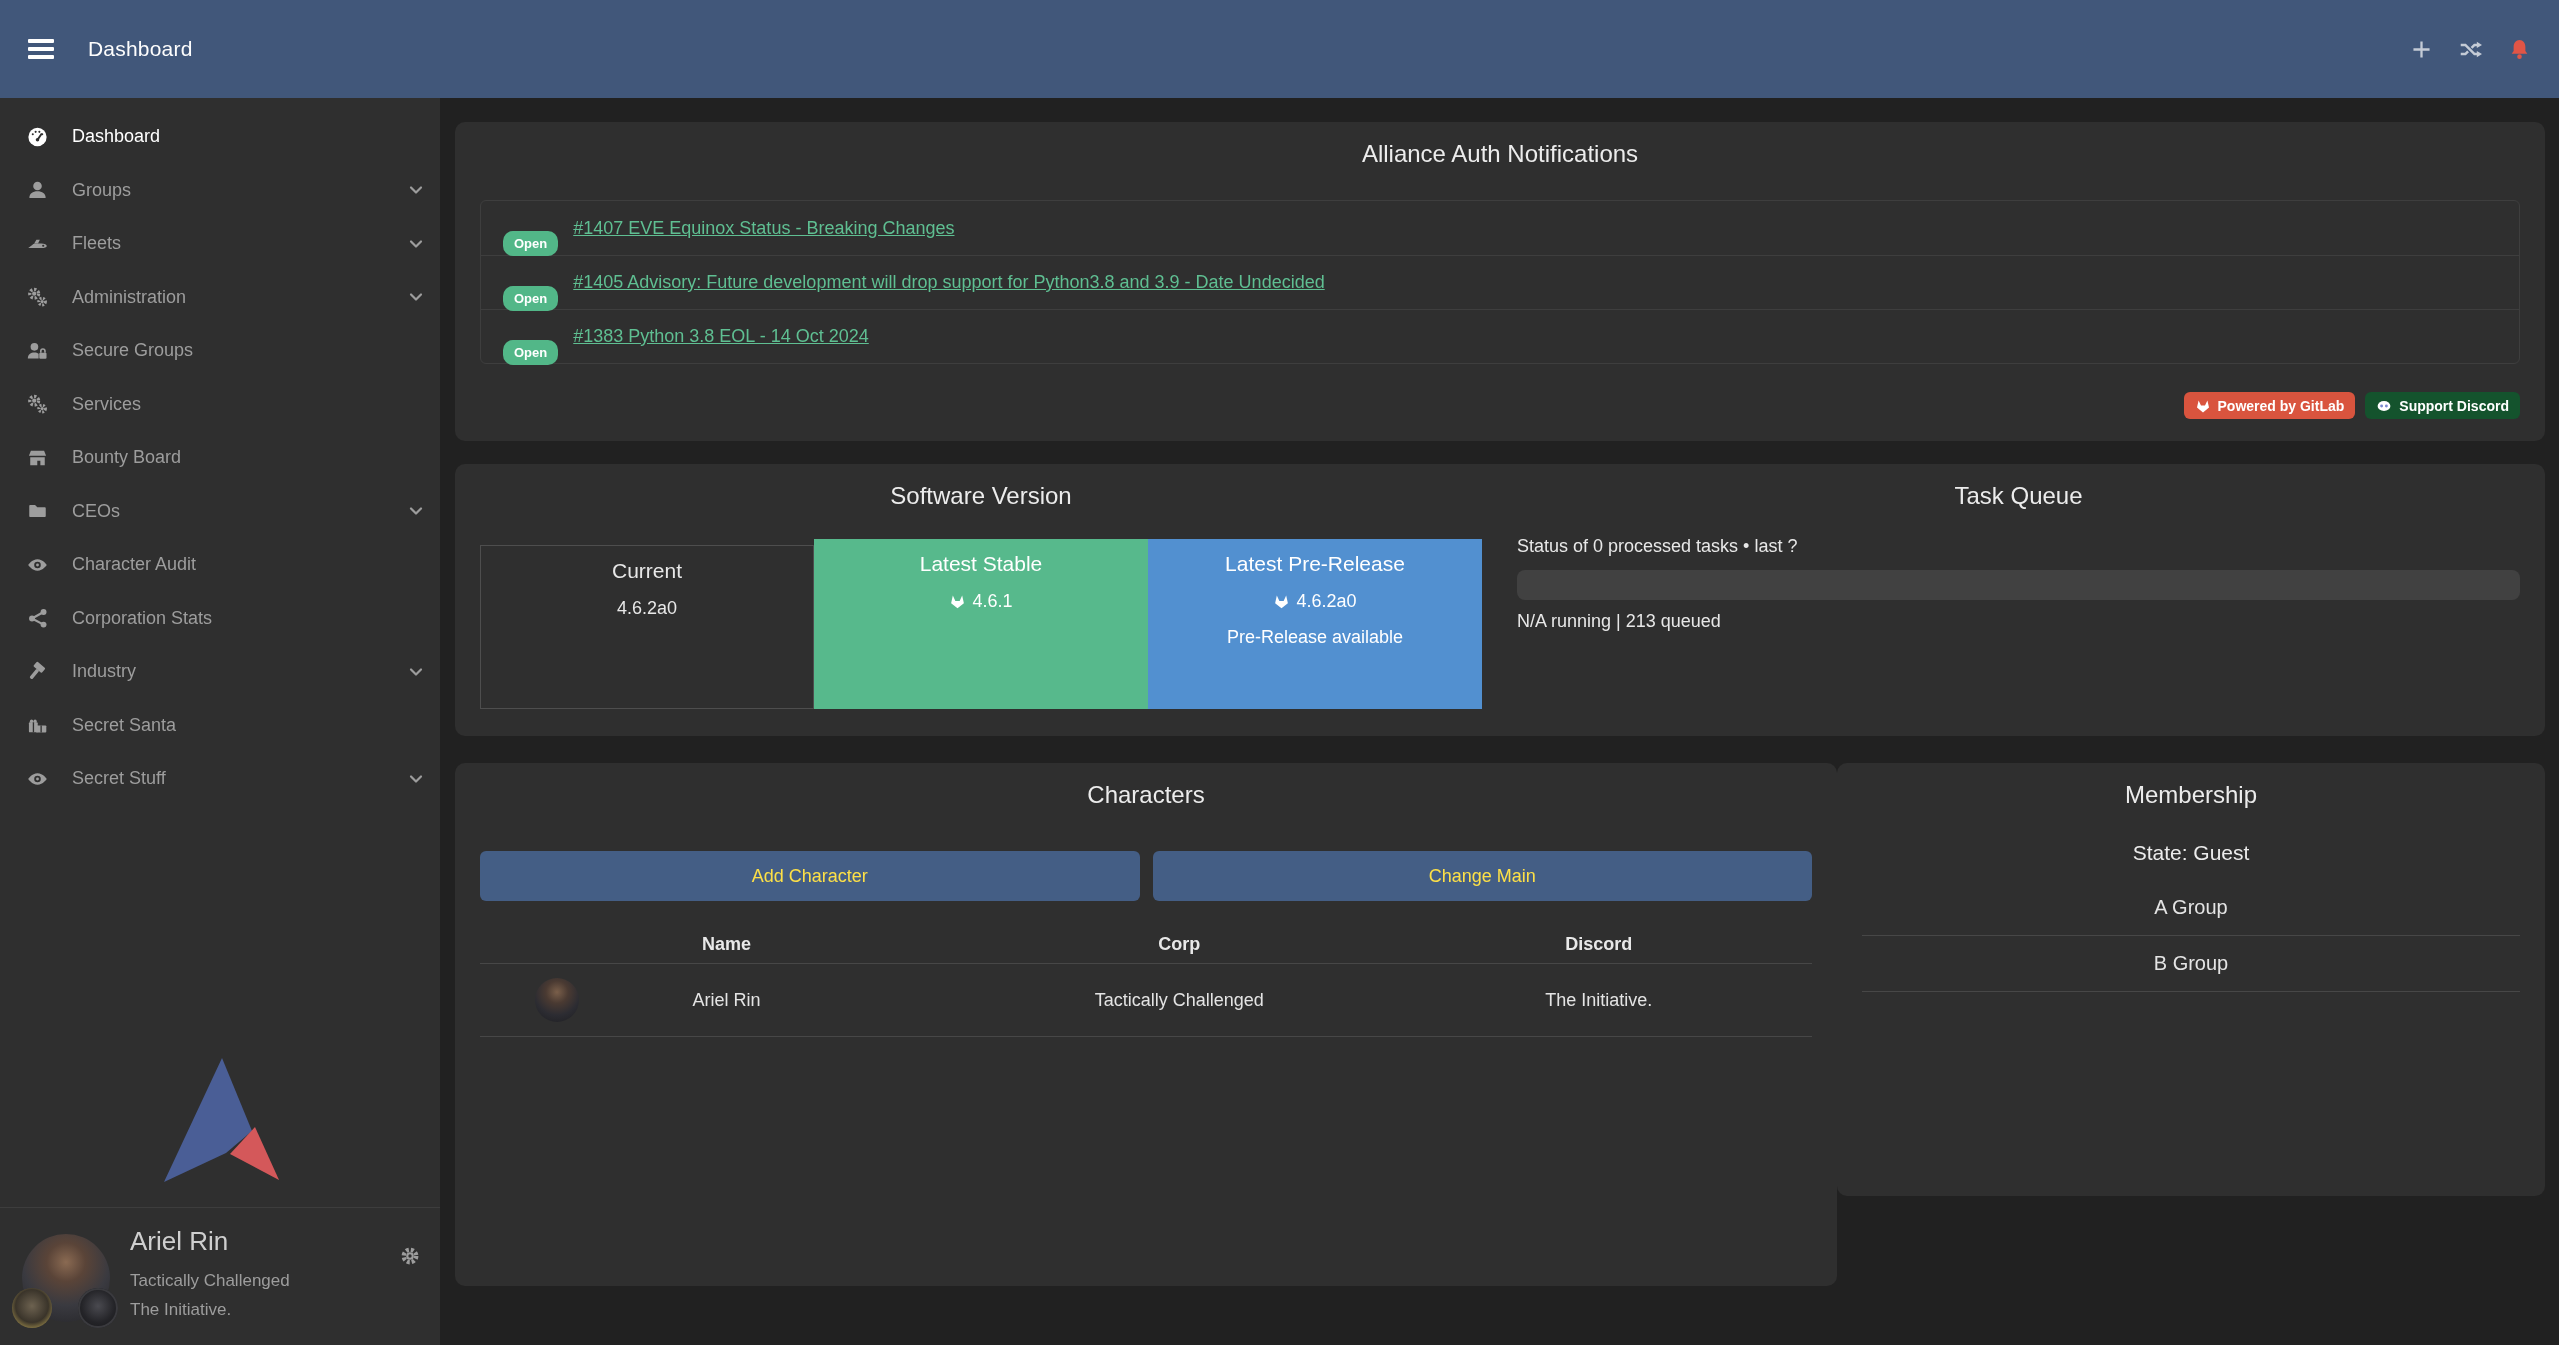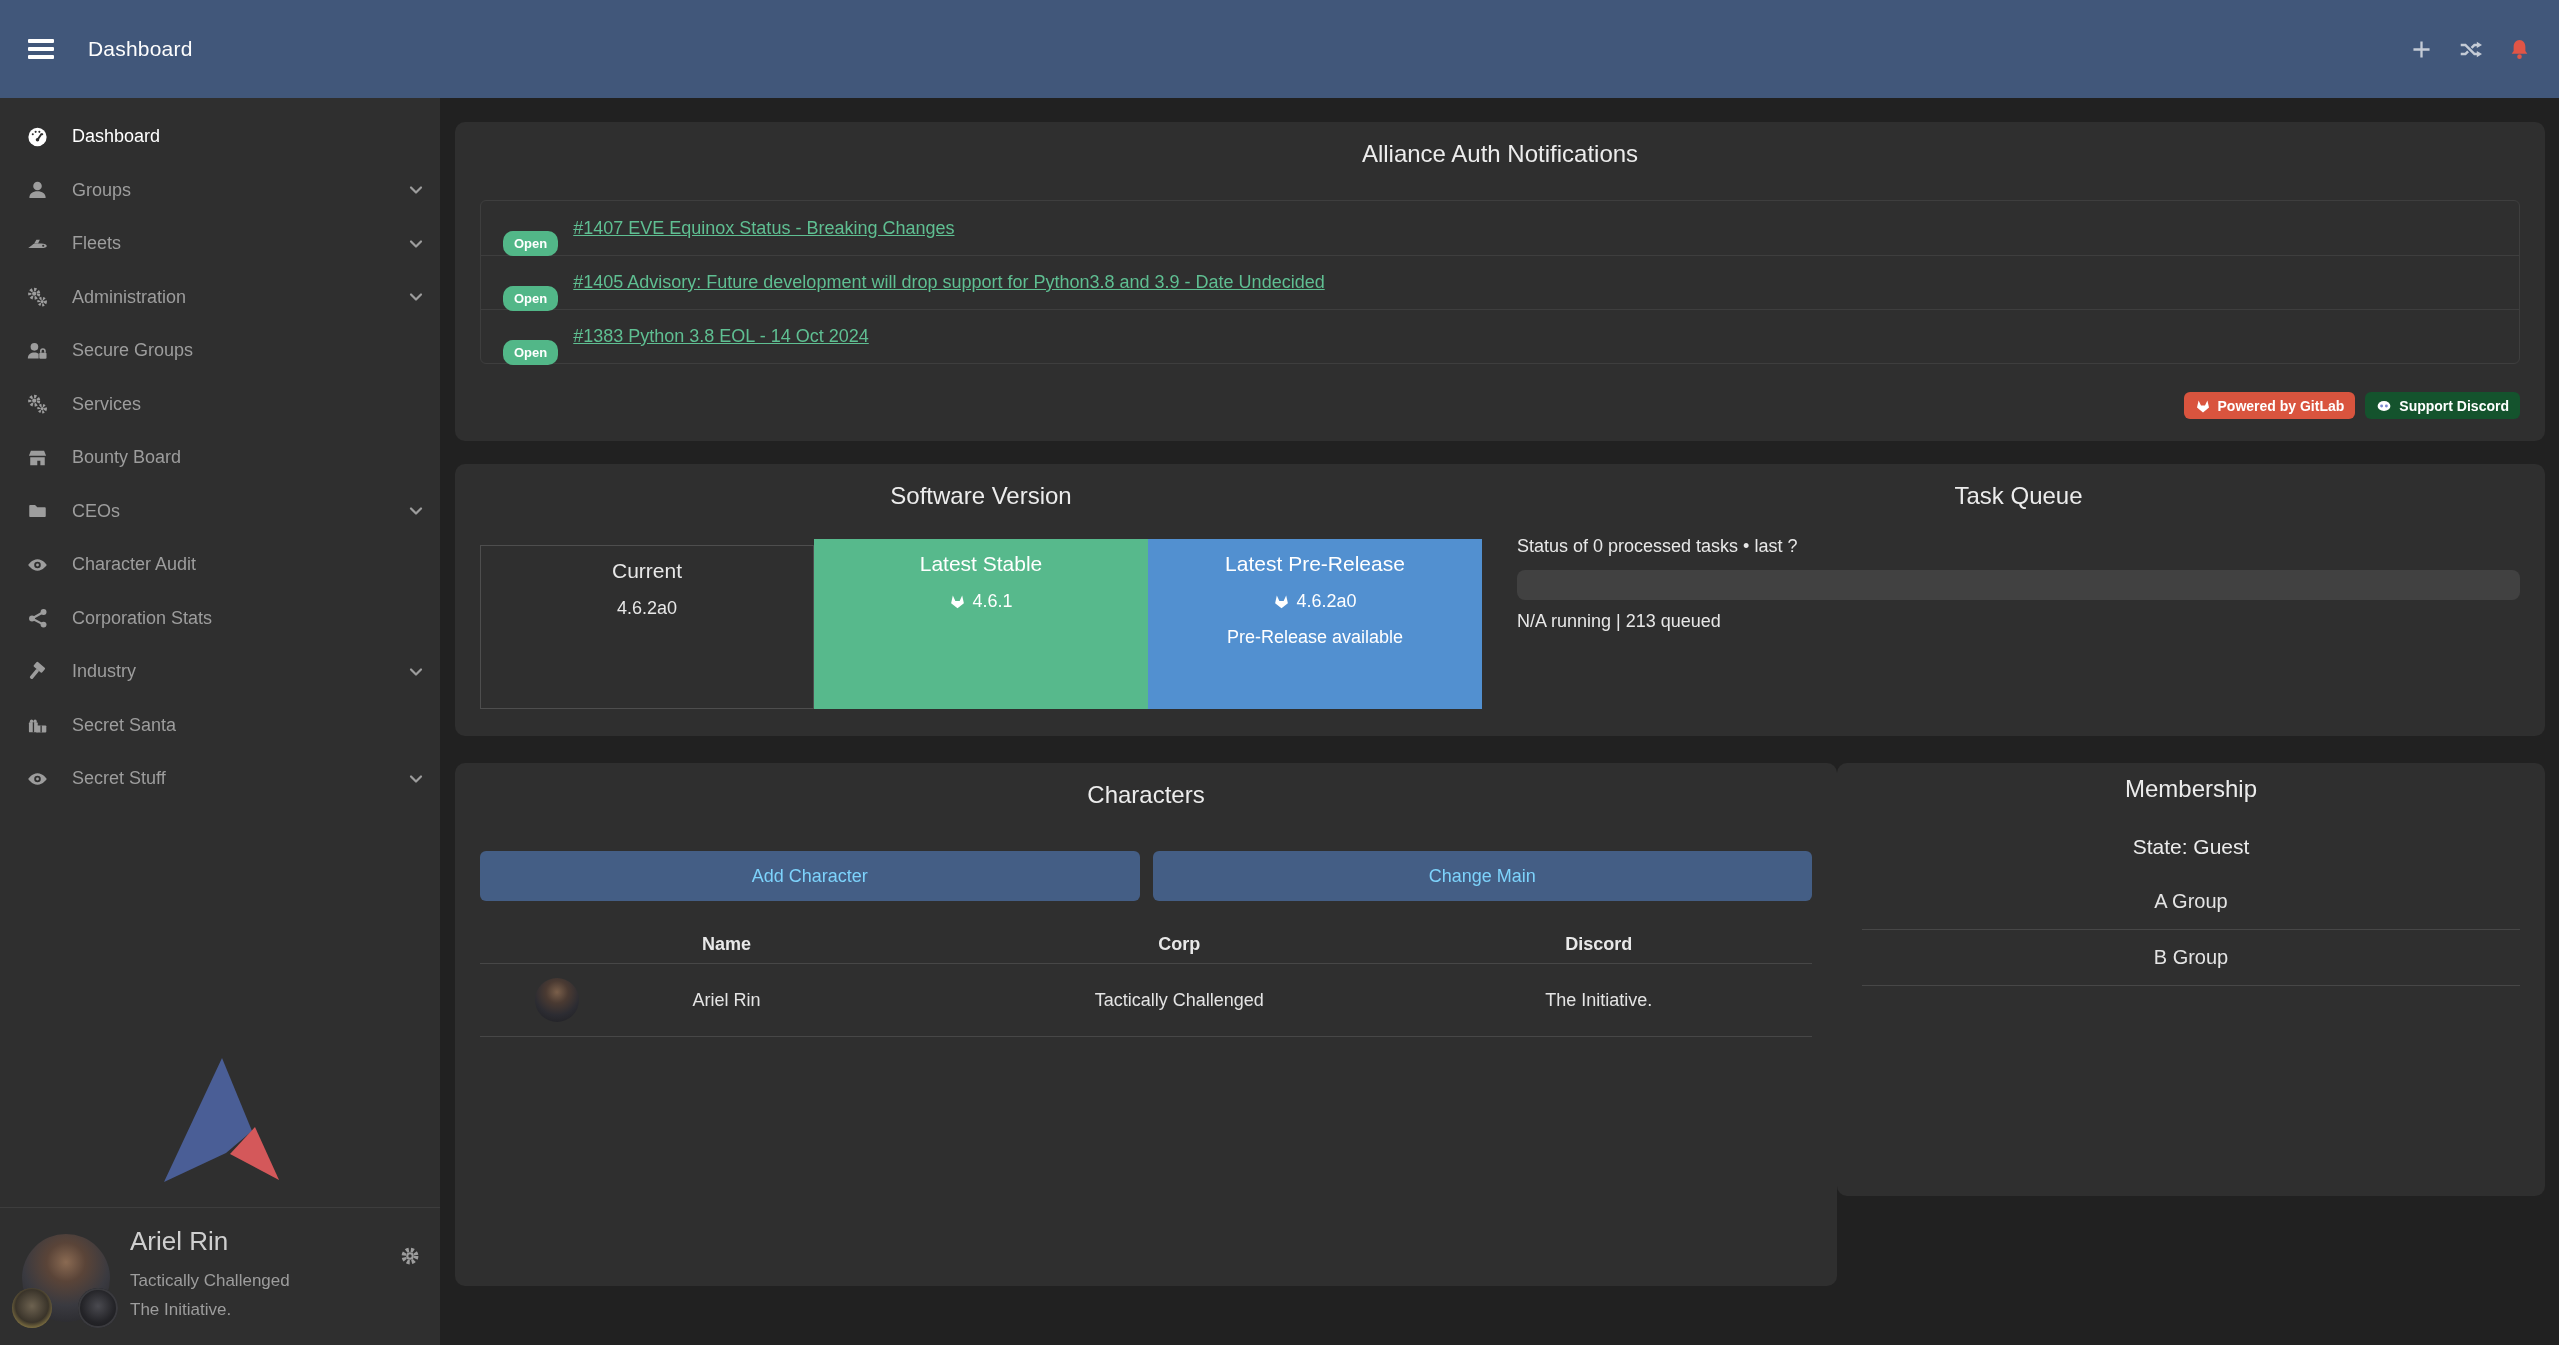--- a/index.html
+++ b/index.html
@@ -100,35 +100,35 @@
   .tq-bar-fill { height:100%; width:0%; background:#5290d0; }
   .tq-queue { font-size:18px; color:#e8e8e8; }
 
   
   .row3 { display:flex; }
   .p-chars { width:1382px; height:523px; padding:16px 25px; }
   .p-chars .panel-title { margin-bottom:40px; }
   .char-btns { display:flex; gap:13px; }
   .btn-blue {
     flex:1; height:50px; background:#445e85; border:none; border-radius:6px;
-    color:#7dd3fc; font-size:18px; font-family:inherit; cursor:pointer;
+    color:#fde047; font-size:18px; font-family:inherit; cursor:pointer;
   }
   .char-table { margin-top:24px; }
   .ct-head, .ct-row { display:grid; grid-template-columns:37% 31% 32%; align-items:center; text-align:center; }
   .ct-head { height:39px; border-bottom:1px solid #474747; }
   .ct-head div { font-size:18px; font-weight:bold; color:#e8e8e8; }
   .ct-row { height:73px; border-bottom:1px solid #474747; font-size:18px; color:#e4e4e4; }
   .ct-namecell { position:relative; }
   .avatar-small {
     position:absolute; left:55px; top:50%; transform:translateY(-50%);
     width:44px; height:44px; border-radius:50%;
     background:radial-gradient(circle at 50% 32%, #7a5f4a 0%, #4a3a32 30%, #2c2c32 62%, #1d1d20 100%);
   }
 
-  .p-member { flex:1; height:433px; padding:10px 25px; }
+  .p-member { flex:1; height:433px; padding:16px 25px; }
   .p-member .panel-title { margin-bottom:30px; }
   .member-state { font-size:21px; font-weight:400; color:#ececec; text-align:center; margin-bottom:15px; }
   .member-group { height:56px; display:flex; align-items:center; justify-content:center;
     font-size:20px; color:#e4e4e4; border-bottom:1px solid #474747; }
 </style>
 </head>
 <body>
 
 <svg width="0" height="0" style="position:absolute">
   <defs>

